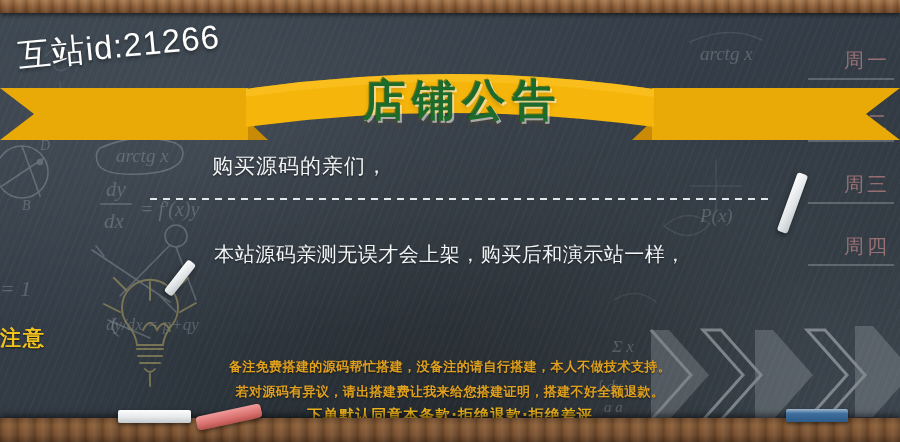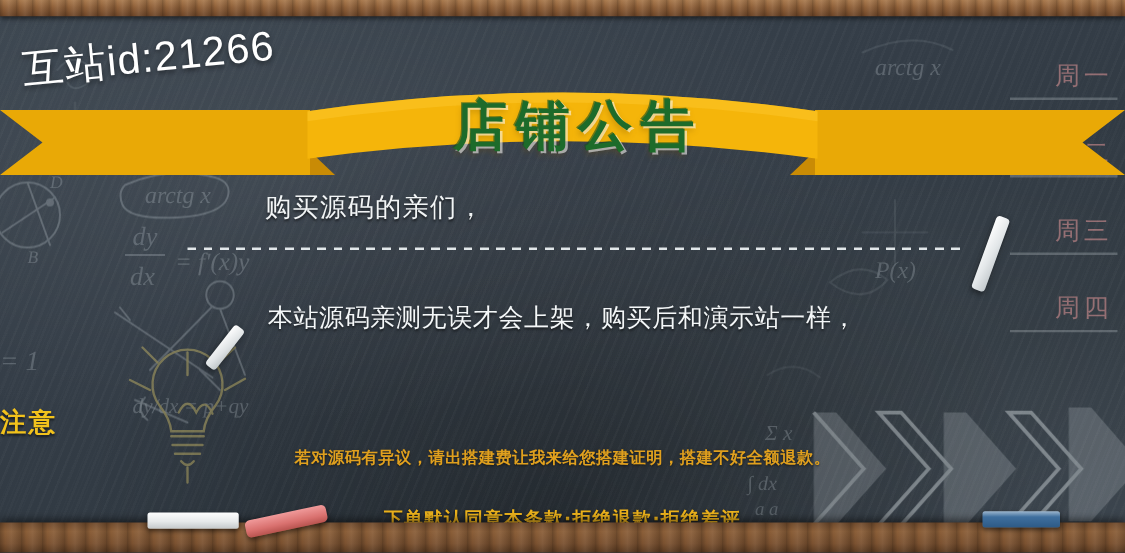--- a/index.html
+++ b/index.html
@@ -276,20 +276,21 @@
     <div class="greeting">购买源码的亲们，</div>
     <div class="divider"></div>
 
     <div class="body-text">
       <div class="body-line l1">本站源码亲测无误才会上架，购买后和演示站一样，</div>
     </div>
 
     <div class="notice-title">注意</div>
 
     <div class="notice-lines">
+      <div>备注免费搭建的源码帮忙搭建，没备注的请自行搭建，本人不做技术支持。</div>
       <div>若对源码有异议，请出搭建费让我来给您搭建证明，搭建不好全额退款。</div>
     </div>
 
     <div class="notice-foot">下单默认同意本条款·拒绝退款·拒绝差评</div>
   </div>
 
   <div class="chalk-white-right"></div>
   <div class="chalk-white-mid"></div>
 
   <div class="wood-top"></div>

